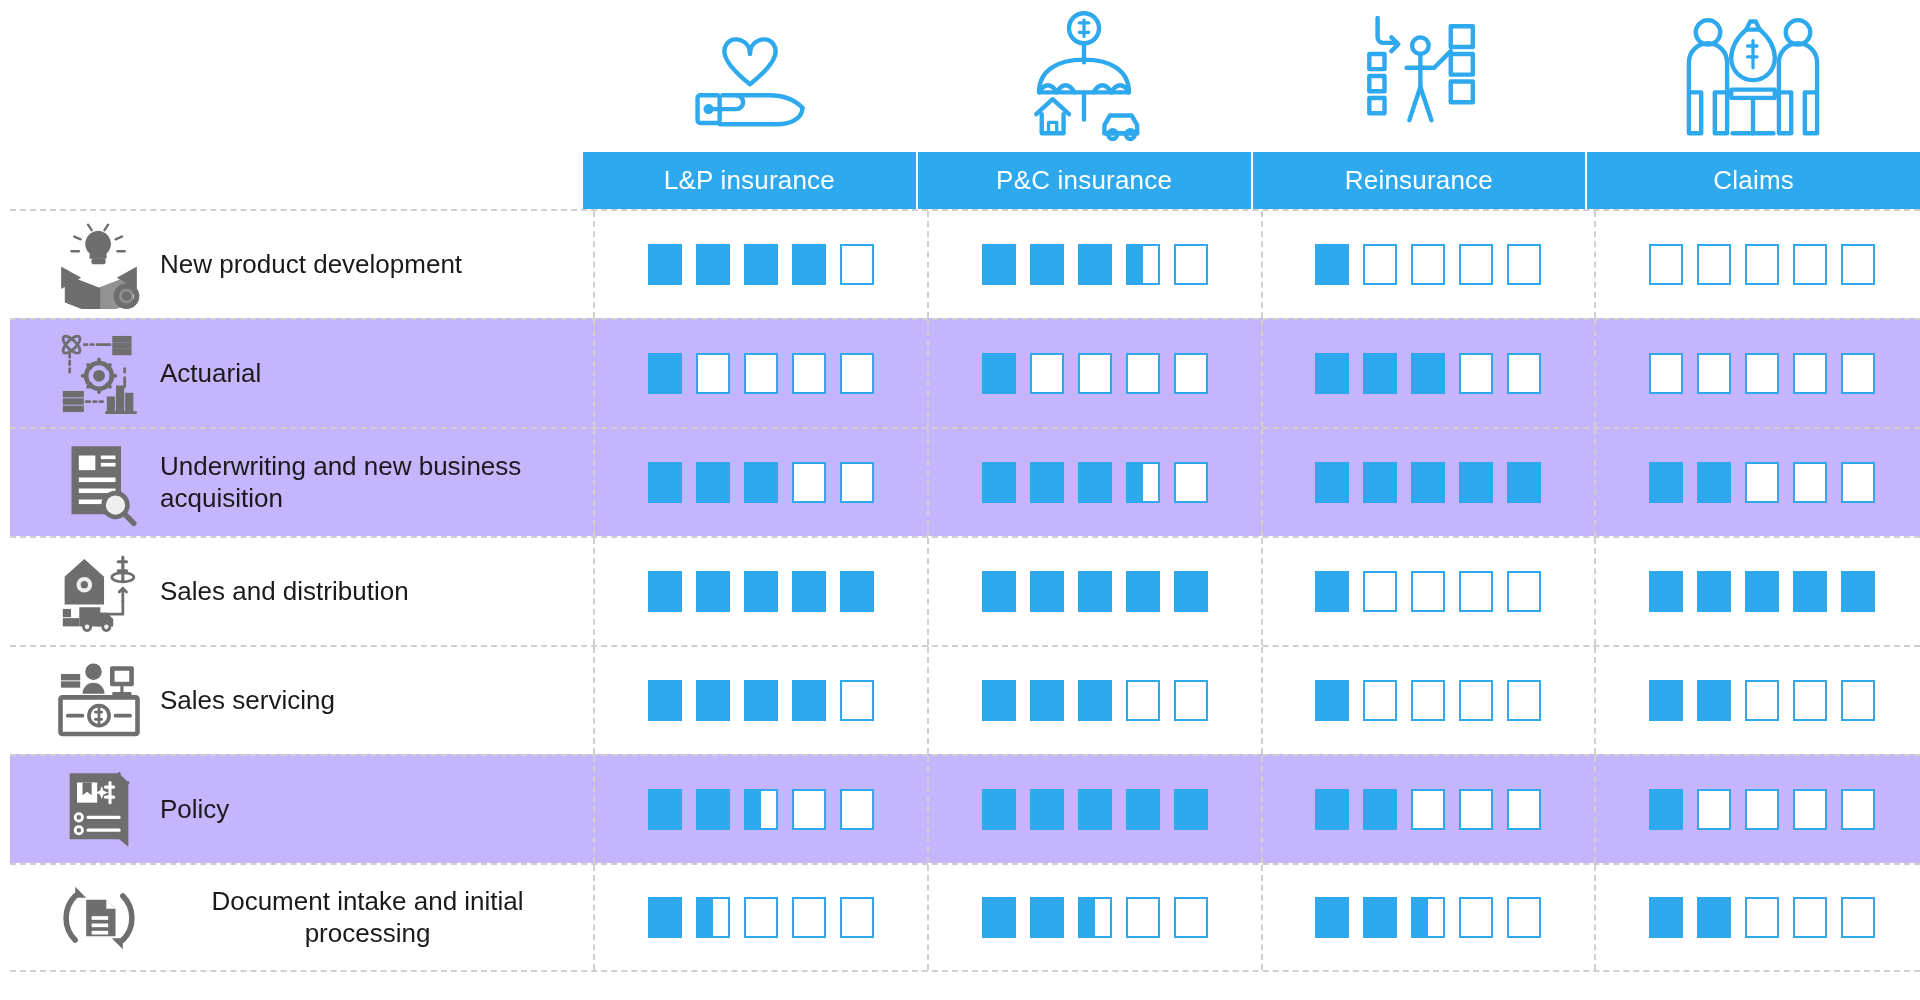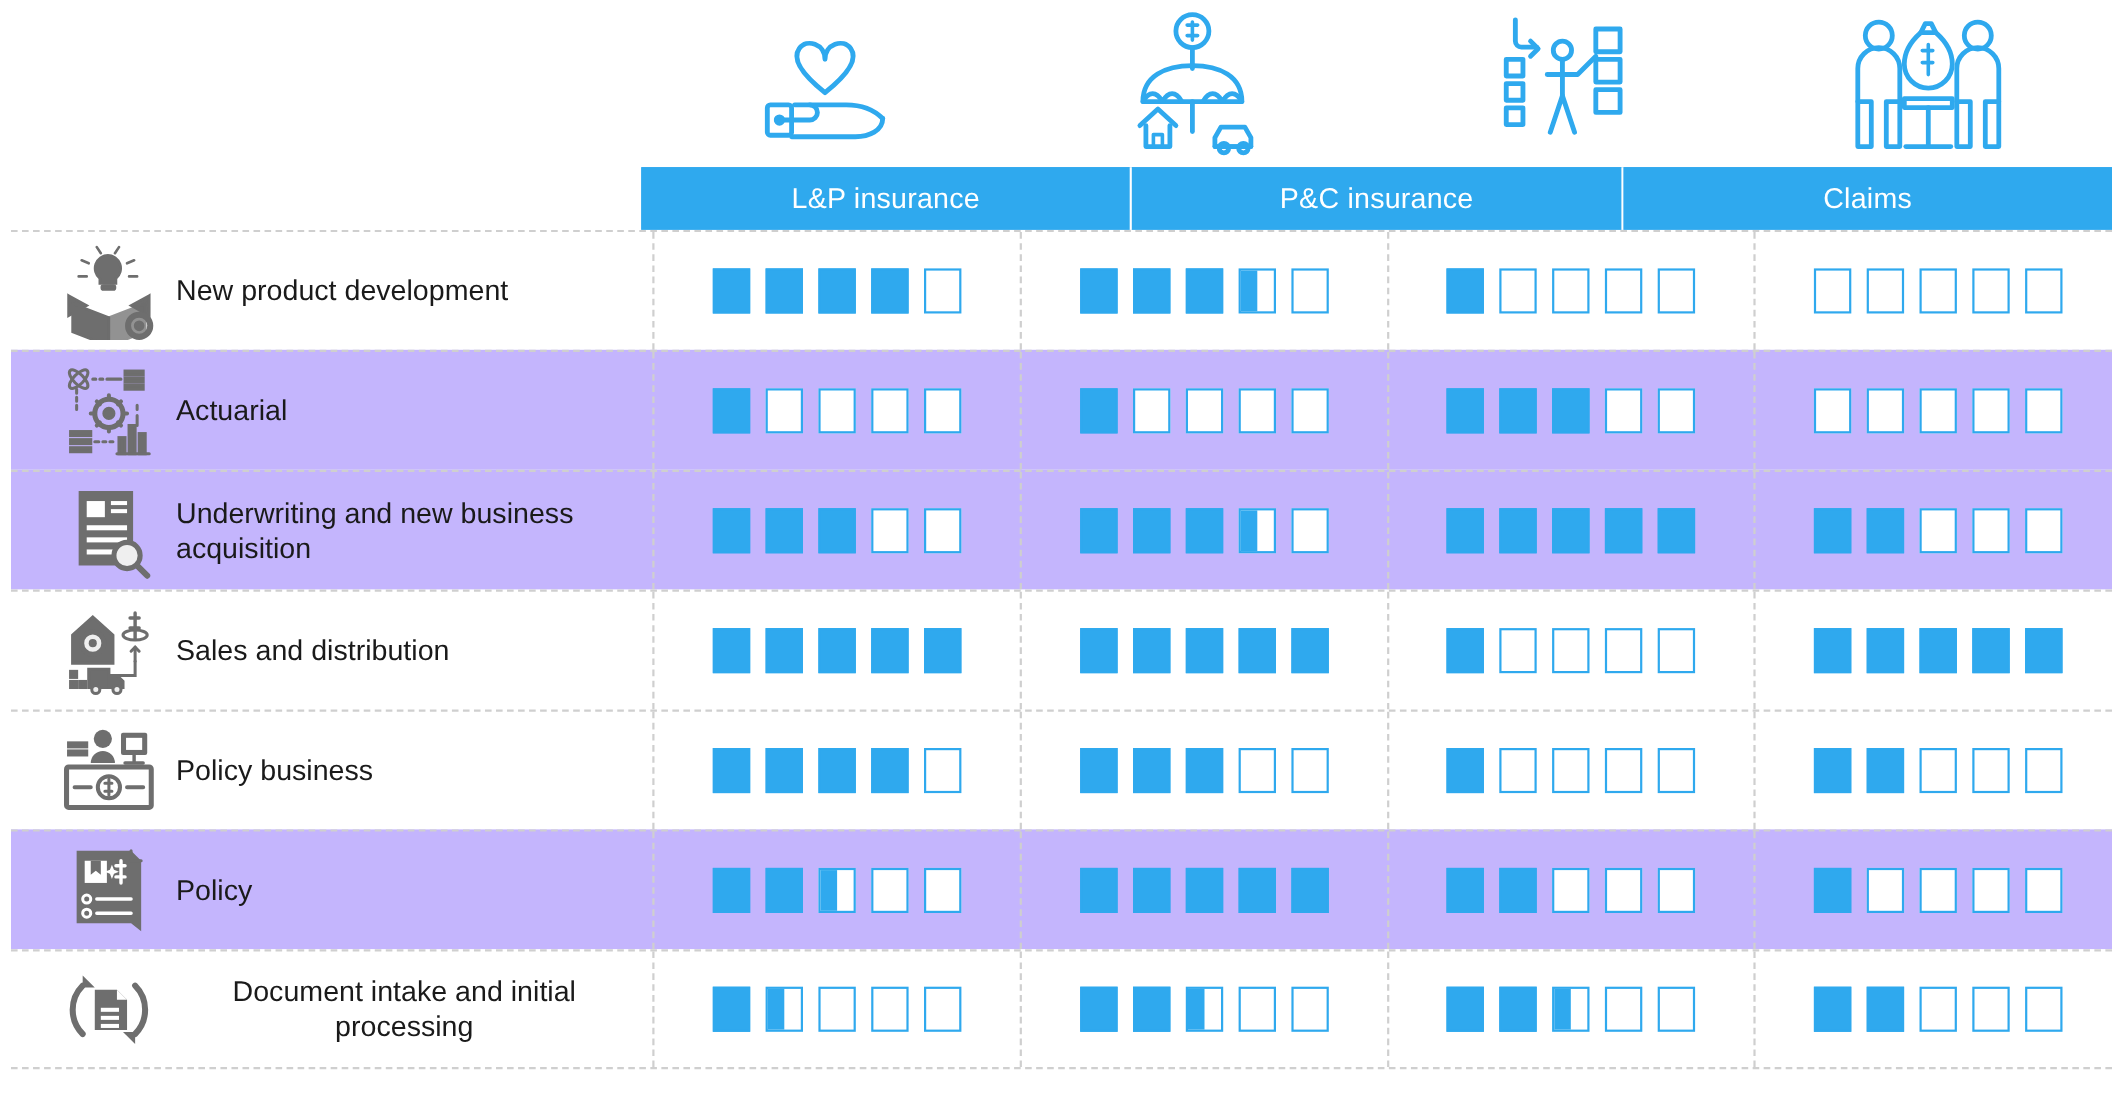--- a/index.html
+++ b/index.html
@@ -209,20 +209,21 @@
           <path d="M40 92 h30"></path>
         </svg>
       </span>
     </div>
 
   </div>
 
   <div class="col-header-row">
     <div class="col-header">L&amp;P insurance</div>
     <div class="col-header">P&amp;C insurance</div>
+    <div class="col-header">Reinsurance</div>
     <div class="col-header">Claims</div>
   </div>
 
   <div class="rows">
 
     <div class="row">
       <div class="row-icon">
         <svg width="92" height="88" viewBox="0 0 100 96" fill="#6e6e6e" stroke="#6e6e6e" stroke-width="2.6" stroke-linecap="round">
           <g fill="none">
             <path d="M42 10 l-4-6 M56 10 l4-6 M30 20 l-7-3 M68 20 l7-3 M28 33 h-8 M70 33 h8"></path>
@@ -447,21 +448,21 @@
           <path d="M32 40 a12 12 0 0 1 24 0 z" fill="#6e6e6e" stroke="none"></path>
           <rect x="62" y="10" width="26" height="22" rx="2" fill="#6e6e6e" stroke="none"></rect>
           <rect x="67" y="15" width="16" height="12" fill="#ffffff" stroke="none"></rect>
           <path d="M75 32 v6 M66 40 h18" stroke-width="3.4"></path>
           <rect x="8" y="44" width="84" height="40" rx="2" fill="none" stroke-width="5"></rect>
           <circle cx="50" cy="64" r="11" fill="none" stroke-width="4"></circle>
           <path d="M50 56 v16 M46 60 h7 M46 68 h7" stroke-width="3"></path>
           <path d="M16 64 h16 M68 64 h16" stroke-width="4"></path>
         </svg>
       </div>
-      <div class="row-label">Policy business</div>
+      <div class="row-label">Sales servicing</div>
       <div class="row-cells">
         <div class="cell">
           <span class="sq full"></span>
           <span class="sq full"></span>
           <span class="sq full"></span>
           <span class="sq full"></span>
           <span class="sq"></span>
         </div>
         <div class="cell">
           <span class="sq full"></span>

